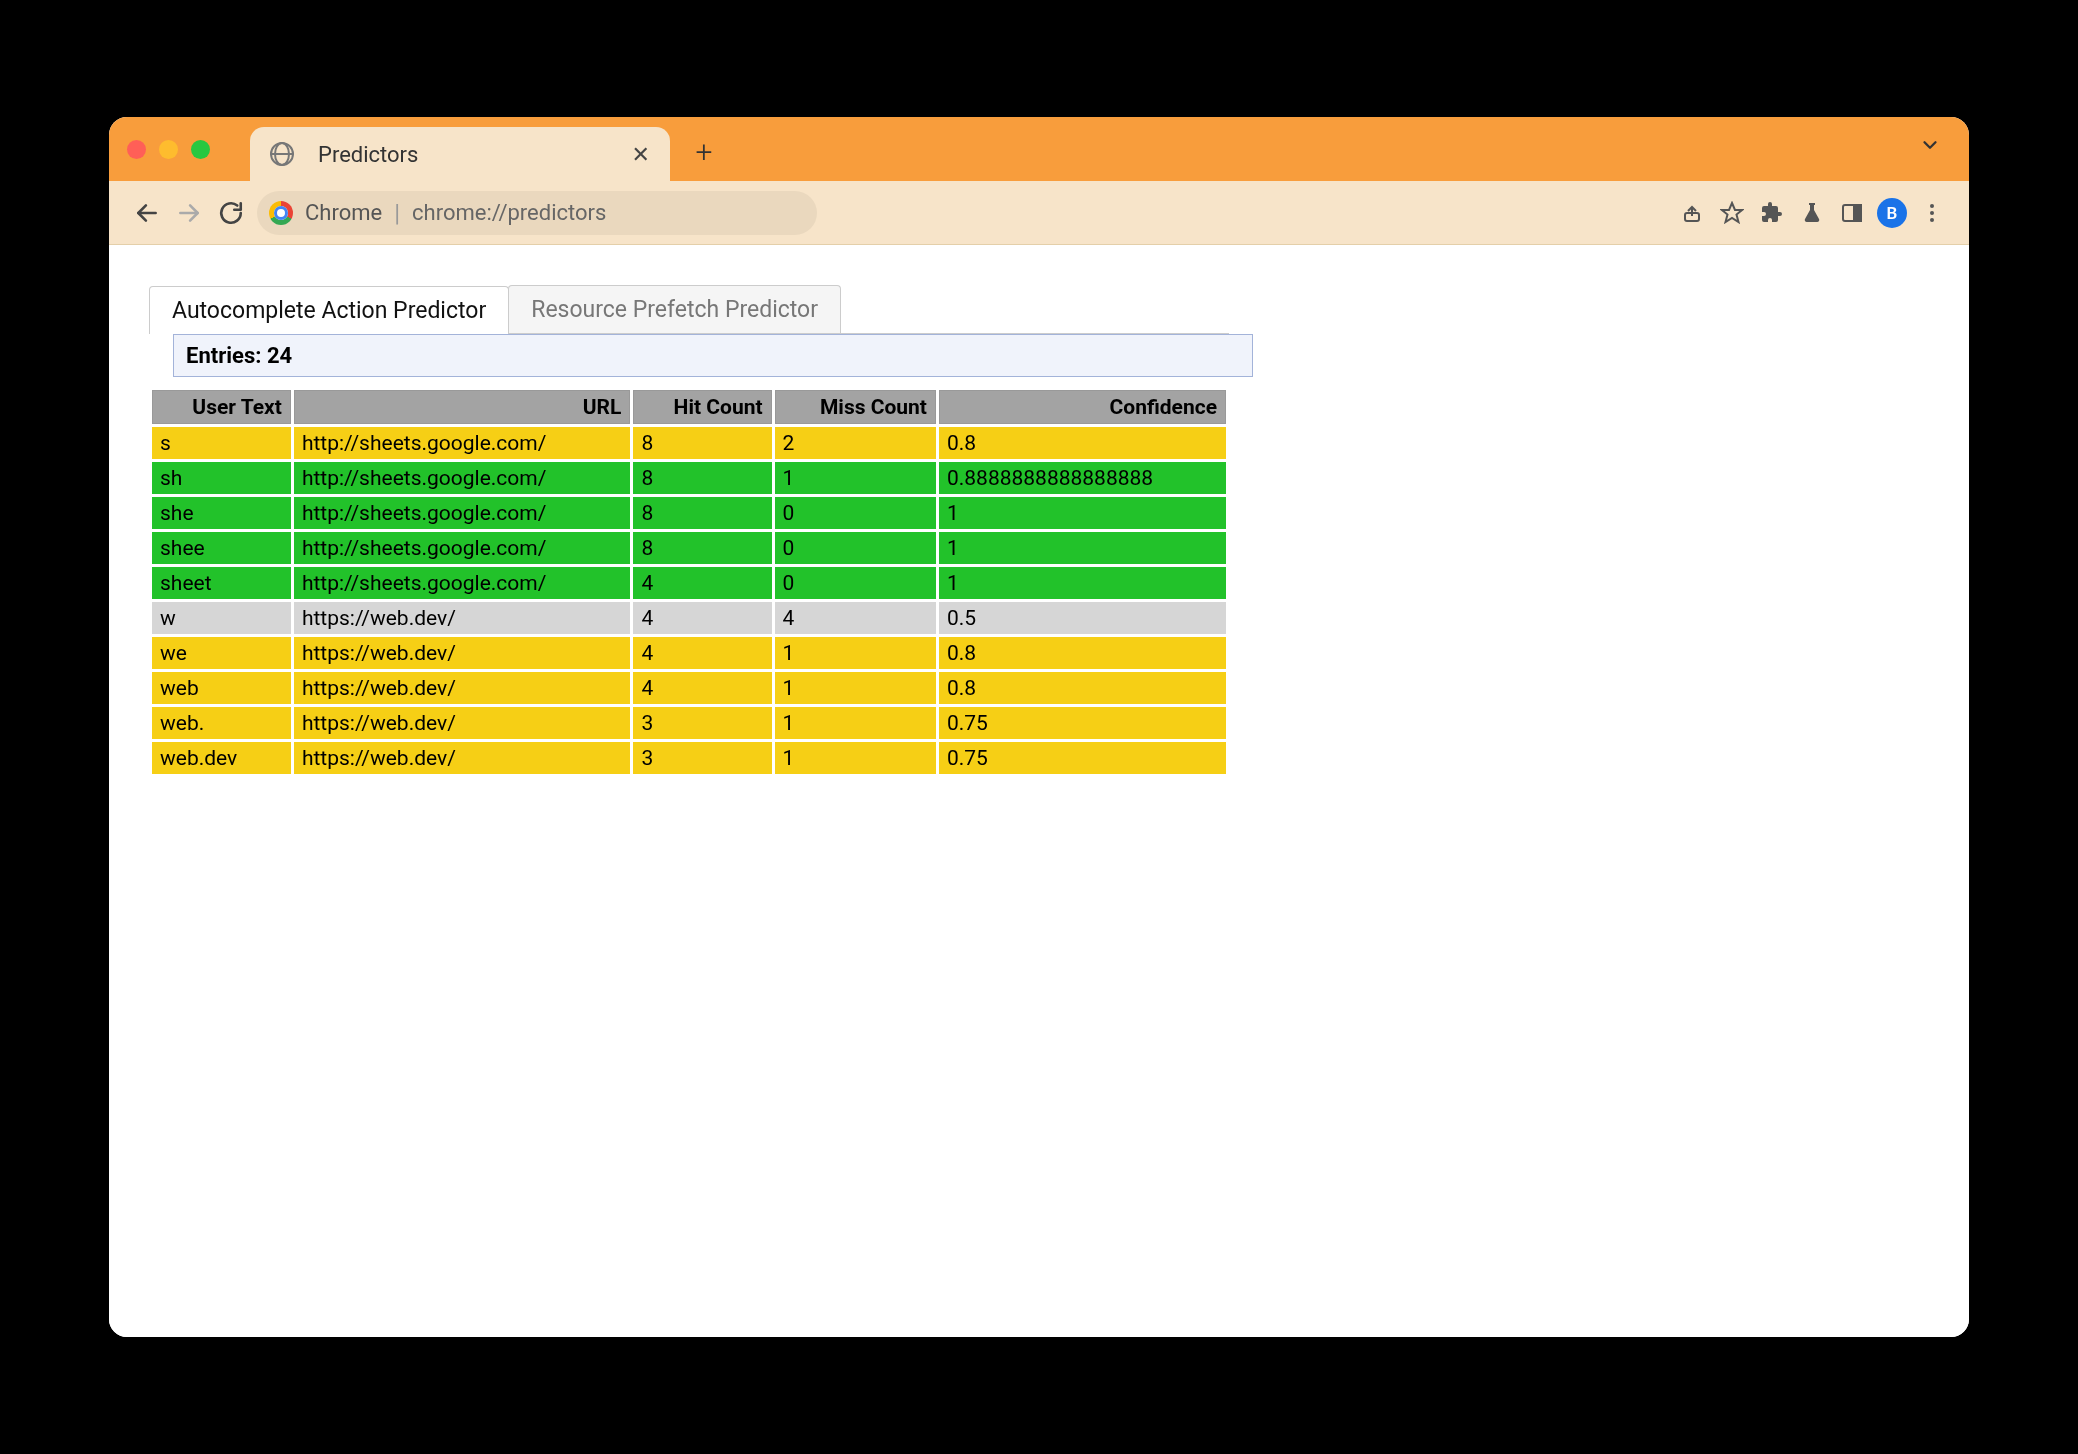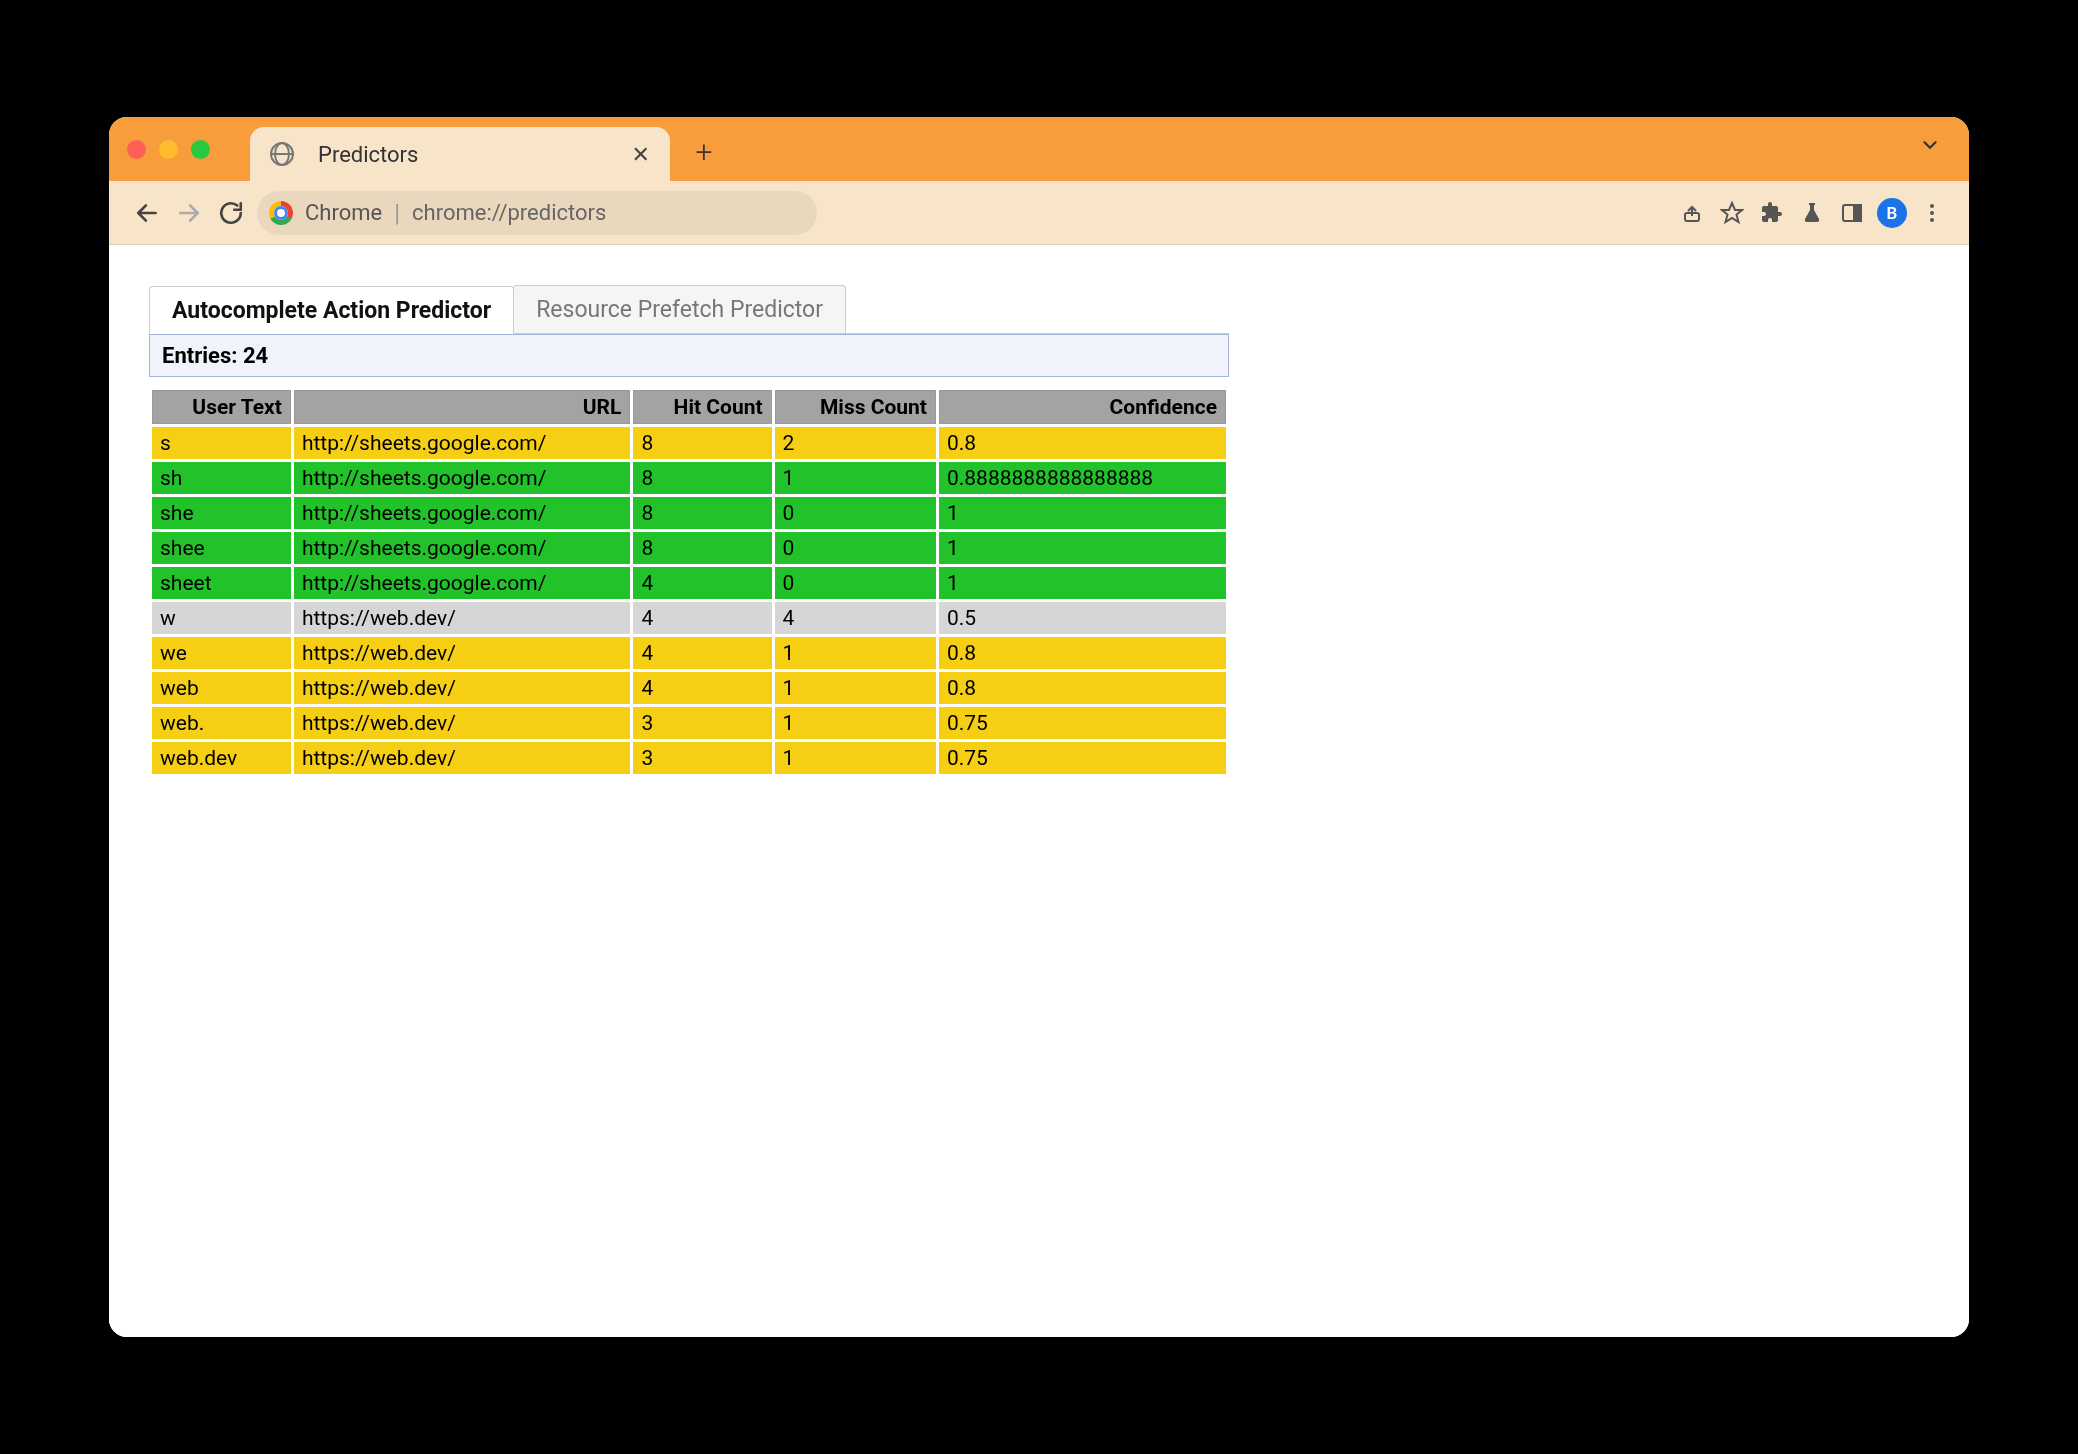--- a/index.html
+++ b/index.html
@@ -153,21 +153,21 @@
     border:1px solid #ccc;
     border-bottom:none;
     color:#777;
     border-radius:4px 4px 0 0;
     margin-right:-1px;
     cursor:pointer;
   }
   .uitab.active {
     background:#fff;
     color:#111;
-    font-weight:700;
+    font-weight:400;
     position:relative;
     top:1px;
   }
   .filter-row {
     display:flex;
     align-items:center;
     gap:10px;
     padding: 10px 6px 14px 6px;
   }
   .filter-row input[type=checkbox]{
@@ -175,20 +175,21 @@
   }
   .filter-row label { font-size:22px; }
   .entries-bar {
     background:#f0f3fb;
     border:1px solid #a3b3d9;
     padding:8px 12px;
     font-size:22px;
     font-weight:700;
     width: 100%;
     margin-bottom: 10px;
+    margin-left: 24px;
   }
   table.predictor {
     border-collapse: separate;
     border-spacing: 3px;
     font-size: 21px;
     width: 100%;
   }
   table.predictor th {
     background:#a3a3a3;
     border:1px solid #999;

